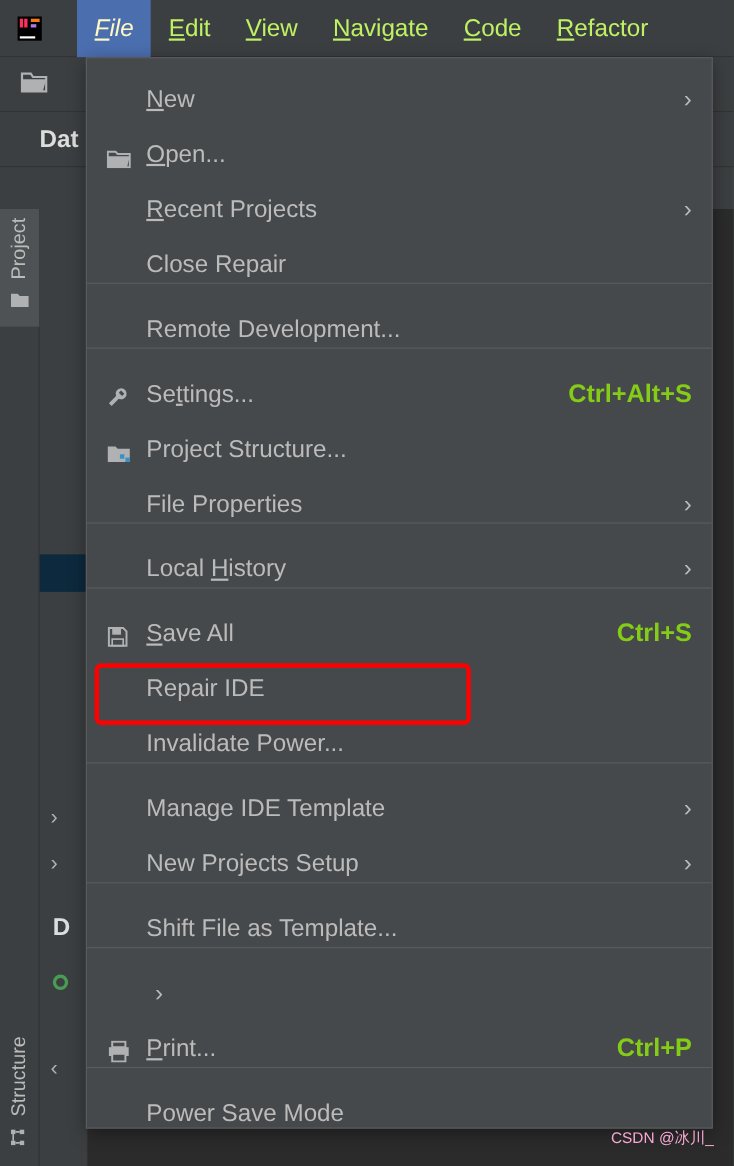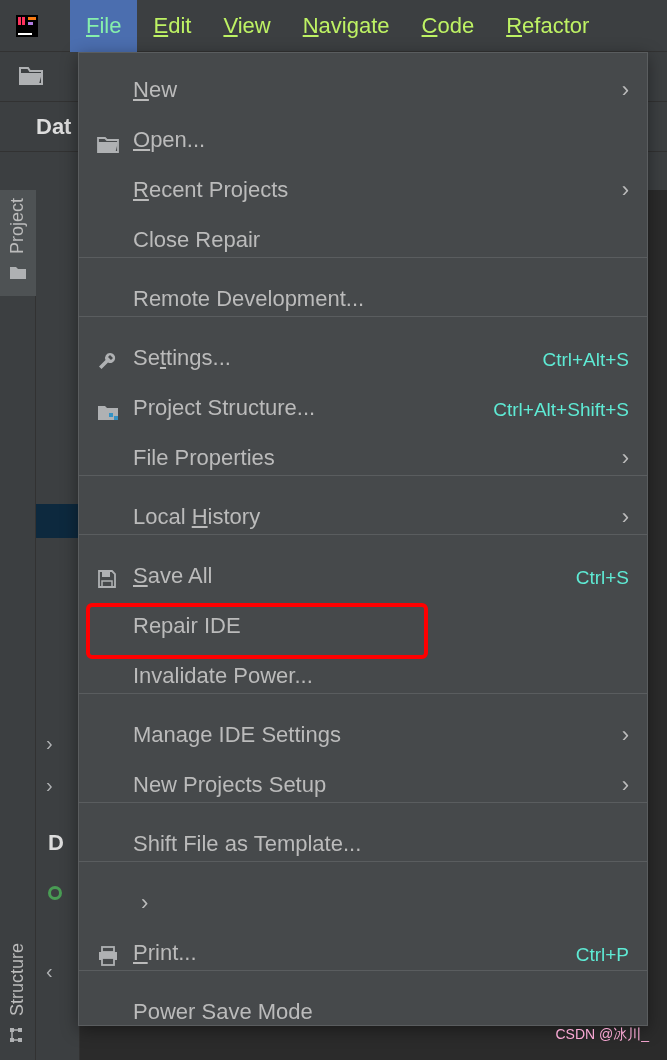--- a/index.html
+++ b/index.html
@@ -32,21 +32,22 @@
   padding: 0 16px;
   height: 52px;
   display: flex;
   align-items: center;
   font-size: 22px;
   color: #bef264;
   cursor: pointer;
 }
 .menu-item.active {
   background: #4b6eaf;
-  color: #86efac;
+  color: #fef9c3;
+  font-style: italic;
 }
 .menu-item .ul { text-decoration: underline; }
 .toolbar-row {
   height: 50px;
   background: #3c3f41;
   display: flex;
   align-items: center;
   padding-left: 18px;
   border-bottom: 1px solid #323232;
 }
@@ -168,21 +169,21 @@
 .dd-row.tall { height: 50px; }
 .dd-icon {
   width: 36px;
   display: flex;
   justify-content: flex-start;
   align-items: center;
   color: #afb1b3;
 }
 .dd-label { flex: 1; }
 .dd-label .ul { text-decoration: underline; }
-.dd-shortcut { color: #5eead4; font-size: 19px; }
+.dd-shortcut { color: #84cc16; font-size: 23px; font-weight: bold; }
 .dd-sub { color: #bbbbbb; font-size: 22px; margin-left: 8px; }
 .dd-sep { height: 1px; background: #5a5d5f; margin: 4px 0; }
 .highlight-box {
   position: absolute;
   top: 603px;
   left: 86px;
   width: 342px;
   height: 56px;
   border: 4px solid #ff0000;
   border-radius: 6px;
@@ -320,21 +321,20 @@
     </div>
     <div class="dd-row tall">
       <span class="dd-icon">
         <svg width="22" height="18" viewBox="0 0 22 18">
           <path d="M1 3h7l2 2h11v12H1z" fill="#afb1b3"></path>
           <rect x="12" y="10" width="4" height="4" fill="#3592c4"></rect>
           <rect x="17" y="13" width="4" height="4" fill="#3592c4"></rect>
         </svg>
       </span>
       <span class="dd-label">Project Structure...</span>
-      <span class="dd-shortcut">Ctrl+Alt+Shift+S</span>
     </div>
     <div class="dd-row tall">
       <span class="dd-icon"></span>
       <span class="dd-label">File Properties</span>
       <span class="dd-sub">›</span>
     </div>
     <div class="dd-sep"></div>
     <div class="dd-row tall">
       <span class="dd-icon"></span>
       <span class="dd-label">Local <span class="ul">H</span>istory</span>
@@ -356,21 +356,21 @@
       <span class="dd-icon"></span>
       <span class="dd-label">Repair IDE</span>
     </div>
     <div class="dd-row tall">
       <span class="dd-icon"></span>
       <span class="dd-label">Invalidate Power...</span>
     </div>
     <div class="dd-sep"></div>
     <div class="dd-row tall">
       <span class="dd-icon"></span>
-      <span class="dd-label">Manage IDE Settings</span>
+      <span class="dd-label">Manage IDE Template</span>
       <span class="dd-sub">›</span>
     </div>
     <div class="dd-row tall">
       <span class="dd-icon"></span>
       <span class="dd-label">New Projects Setup</span>
       <span class="dd-sub">›</span>
     </div>
     <div class="dd-sep"></div>
     <div class="dd-row tall">
       <span class="dd-icon"></span>

